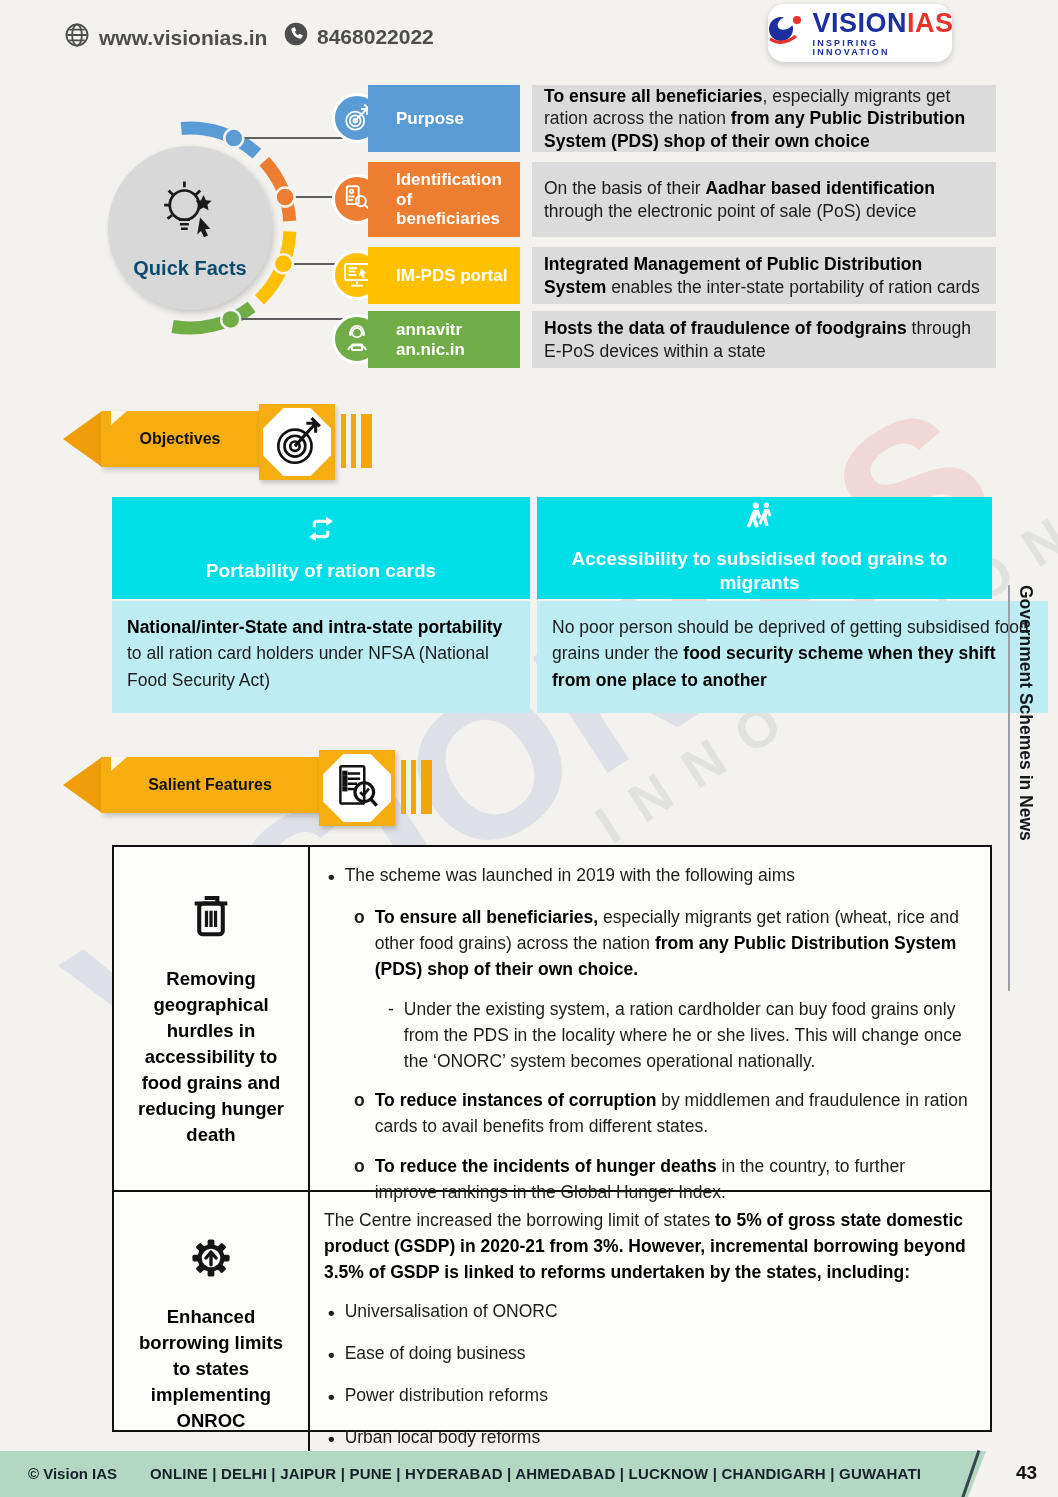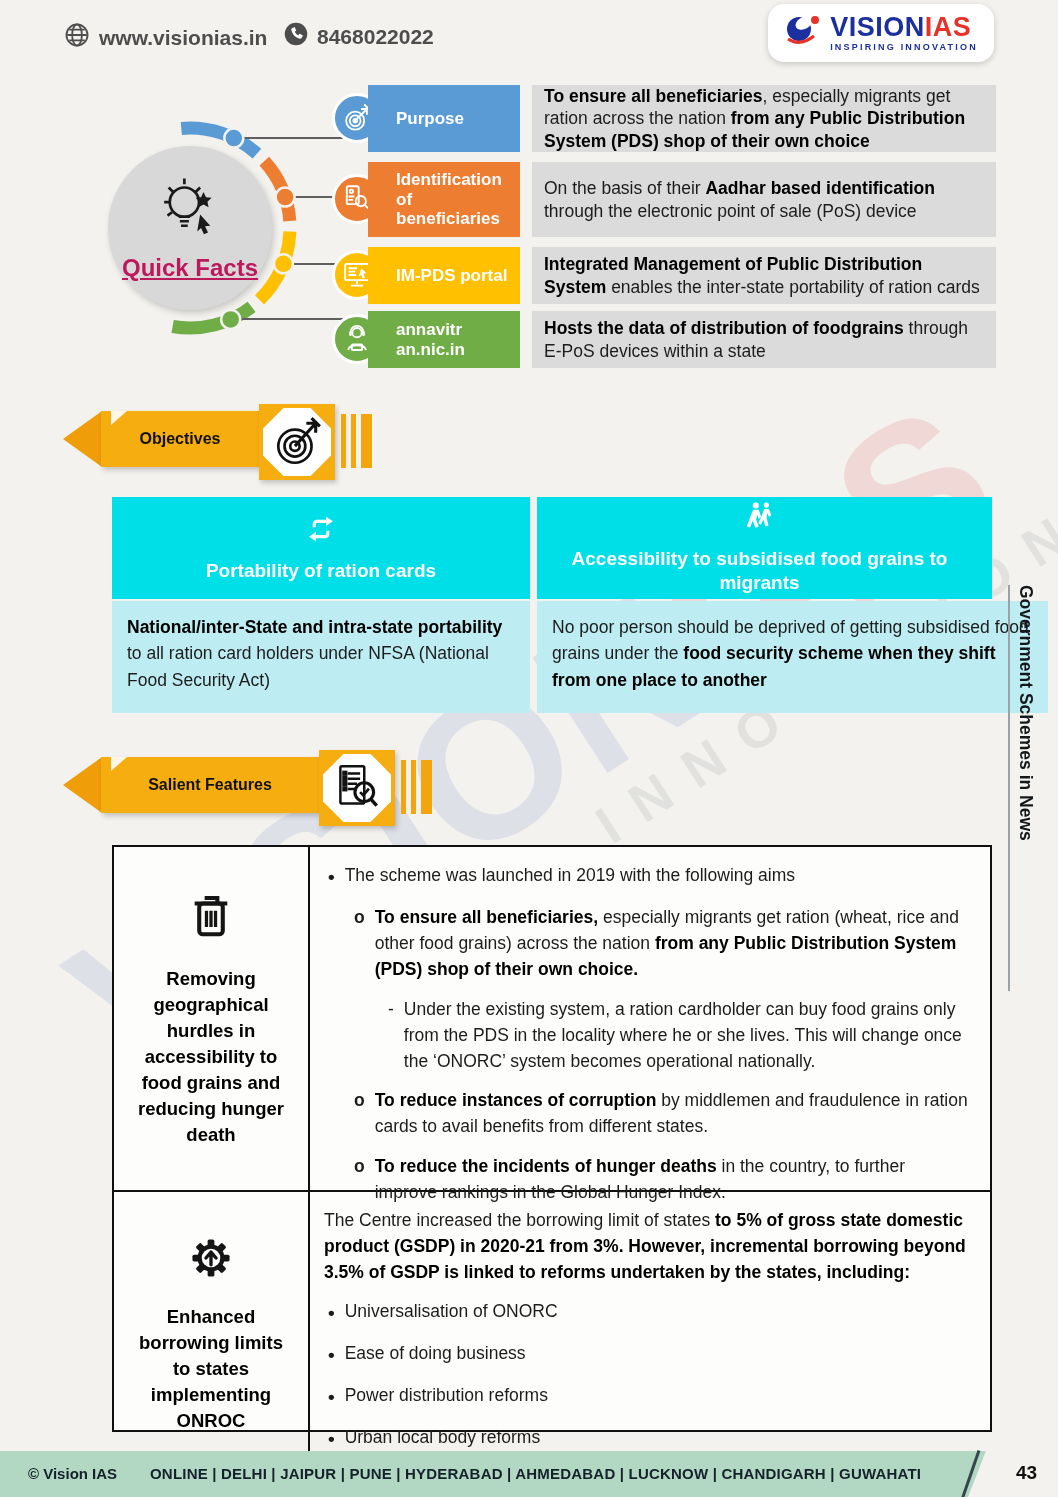--- a/index.html
+++ b/index.html
@@ -11,32 +11,32 @@
   .watermark{position:absolute;left:40px;top:940px;transform:rotate(-33deg);transform-origin:0 0;
              z-index:0;pointer-events:none;white-space:nowrap;}
   .wm1{font-size:200px;font-weight:800;letter-spacing:4px;color:rgba(38,72,164,.10);line-height:1;}
   .wm1 .wm-red{color:rgba(215,45,45,.13);}
   .wm2{font-size:54px;font-weight:700;letter-spacing:24px;color:rgba(95,105,115,.12);margin-top:-18px;}
 
   .z{position:absolute;z-index:1;}
 
   
   .hdr-item{display:flex;align-items:center;gap:9px;color:#4d4d4d;font-size:21px;font-weight:700;}
-  .logo-card{left:768px;top:4px;width:226px;height:58px;background:#fff;border-radius:16px;
+  .logo-card{left:768px;top:4px;width:184px;height:58px;background:#fff;border-radius:16px;
              box-shadow:0 2px 6px rgba(0,0,0,.18);display:flex;align-items:center;justify-content:center;gap:6px;}
   .logo-text{line-height:1;}
   .logo-main{font-size:27px;font-weight:800;letter-spacing:.5px;}
   .logo-main .lv{color:#1b2f9e;} .logo-main .li{color:#e5332a;}
   .logo-tag{font-size:9px;font-weight:700;letter-spacing:2.2px;color:#1b2f9e;margin-top:2px;}
 
   
   .qf-circle{position:absolute;left:108px;top:66px;width:164px;height:164px;border-radius:50%;
              background:#d8d8d8;box-shadow:2px 3px 6px rgba(0,0,0,.18);display:flex;flex-direction:column;
              align-items:center;justify-content:center;gap:4px;}
-  .qf-title{font-size:24px;font-weight:700;color:#be185d;text-decoration:underline;}
+  .qf-title{font-size:20px;font-weight:700;color:#0c4a6e;}
   .qf-row{position:absolute;left:338px;width:654px;}
   .qf-ic{position:absolute;left:-6px;width:50px;height:50px;border-radius:50%;border:3px solid #fff;
          display:flex;align-items:center;justify-content:center;box-sizing:border-box;}
   .qf-label{position:absolute;left:30px;width:152px;height:100%;box-sizing:border-box;
             padding:0 0 0 28px;display:flex;align-items:center;color:#fff;font-weight:700;
             font-size:17px;line-height:1.15;}
   .qf-text{position:absolute;left:194px;width:464px;height:100%;box-sizing:border-box;background:#dbdbdb;
            padding:4px 12px;display:flex;align-items:center;font-size:17.5px;line-height:1.27;}
   .c-blue{background:#5b9bd5;} .c-orange{background:#ed7d31;} .c-yellow{background:#ffc000;} .c-green{background:#70ad47;}
 
@@ -224,21 +224,21 @@
         <circle cx="20" cy="12.5" r="5.5"></circle>
         <path d="M12.5 12 a7.5 7.5 0 0 1 15 0"></path>
         <rect x="10.8" y="10.5" width="3" height="6" rx="1.5" fill="#fff" stroke="none"></rect>
         <rect x="26.2" y="10.5" width="3" height="6" rx="1.5" fill="#fff" stroke="none"></rect>
         <path d="M9.5 33 c2-7.5 19-7.5 21 0"></path>
         <rect x="14" y="26.5" width="12" height="6.5" rx="1"></rect>
       </svg>
     </div>
     <div class="qf-label c-green">annavitr an.nic.in</div>
     <div class="qf-text">
-        <span><b>Hosts the data of distribution of foodgrains</b> through E-PoS devices within a state</span>
+        <span><b>Hosts the data of fraudulence of foodgrains</b> through E-PoS devices within a state</span>
       </div>
   </div>
 
   <div class="z banner" style="top:404px;width:380px;">
     <div class="bn-head"></div>
     <div class="bn-body" style="width:158px;">
       <span class="bn-title">Objectives</span>
     </div>
     <div class="bn-badge" style="left:196px;">
       <div class="bn-oct">

